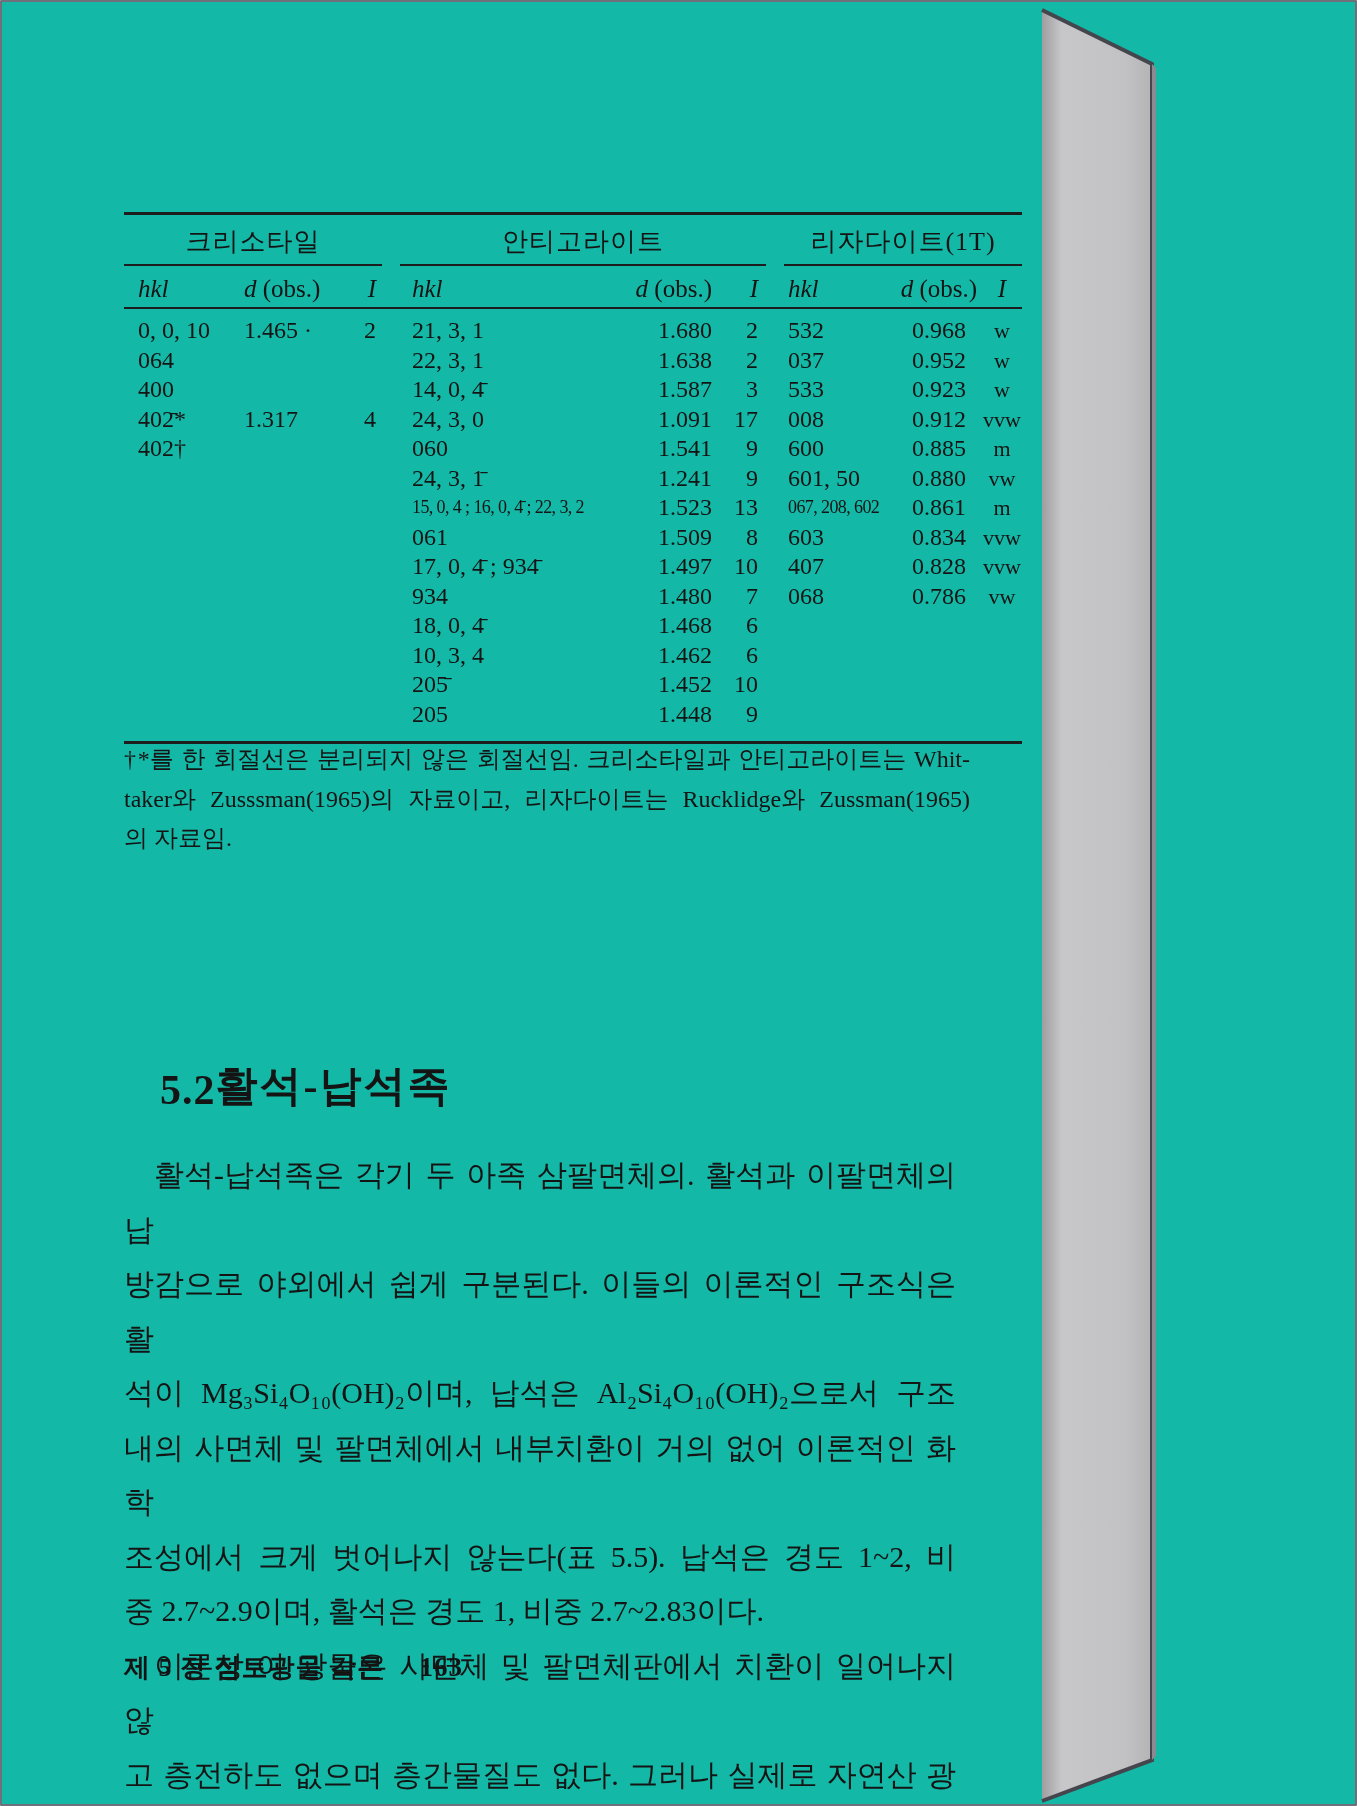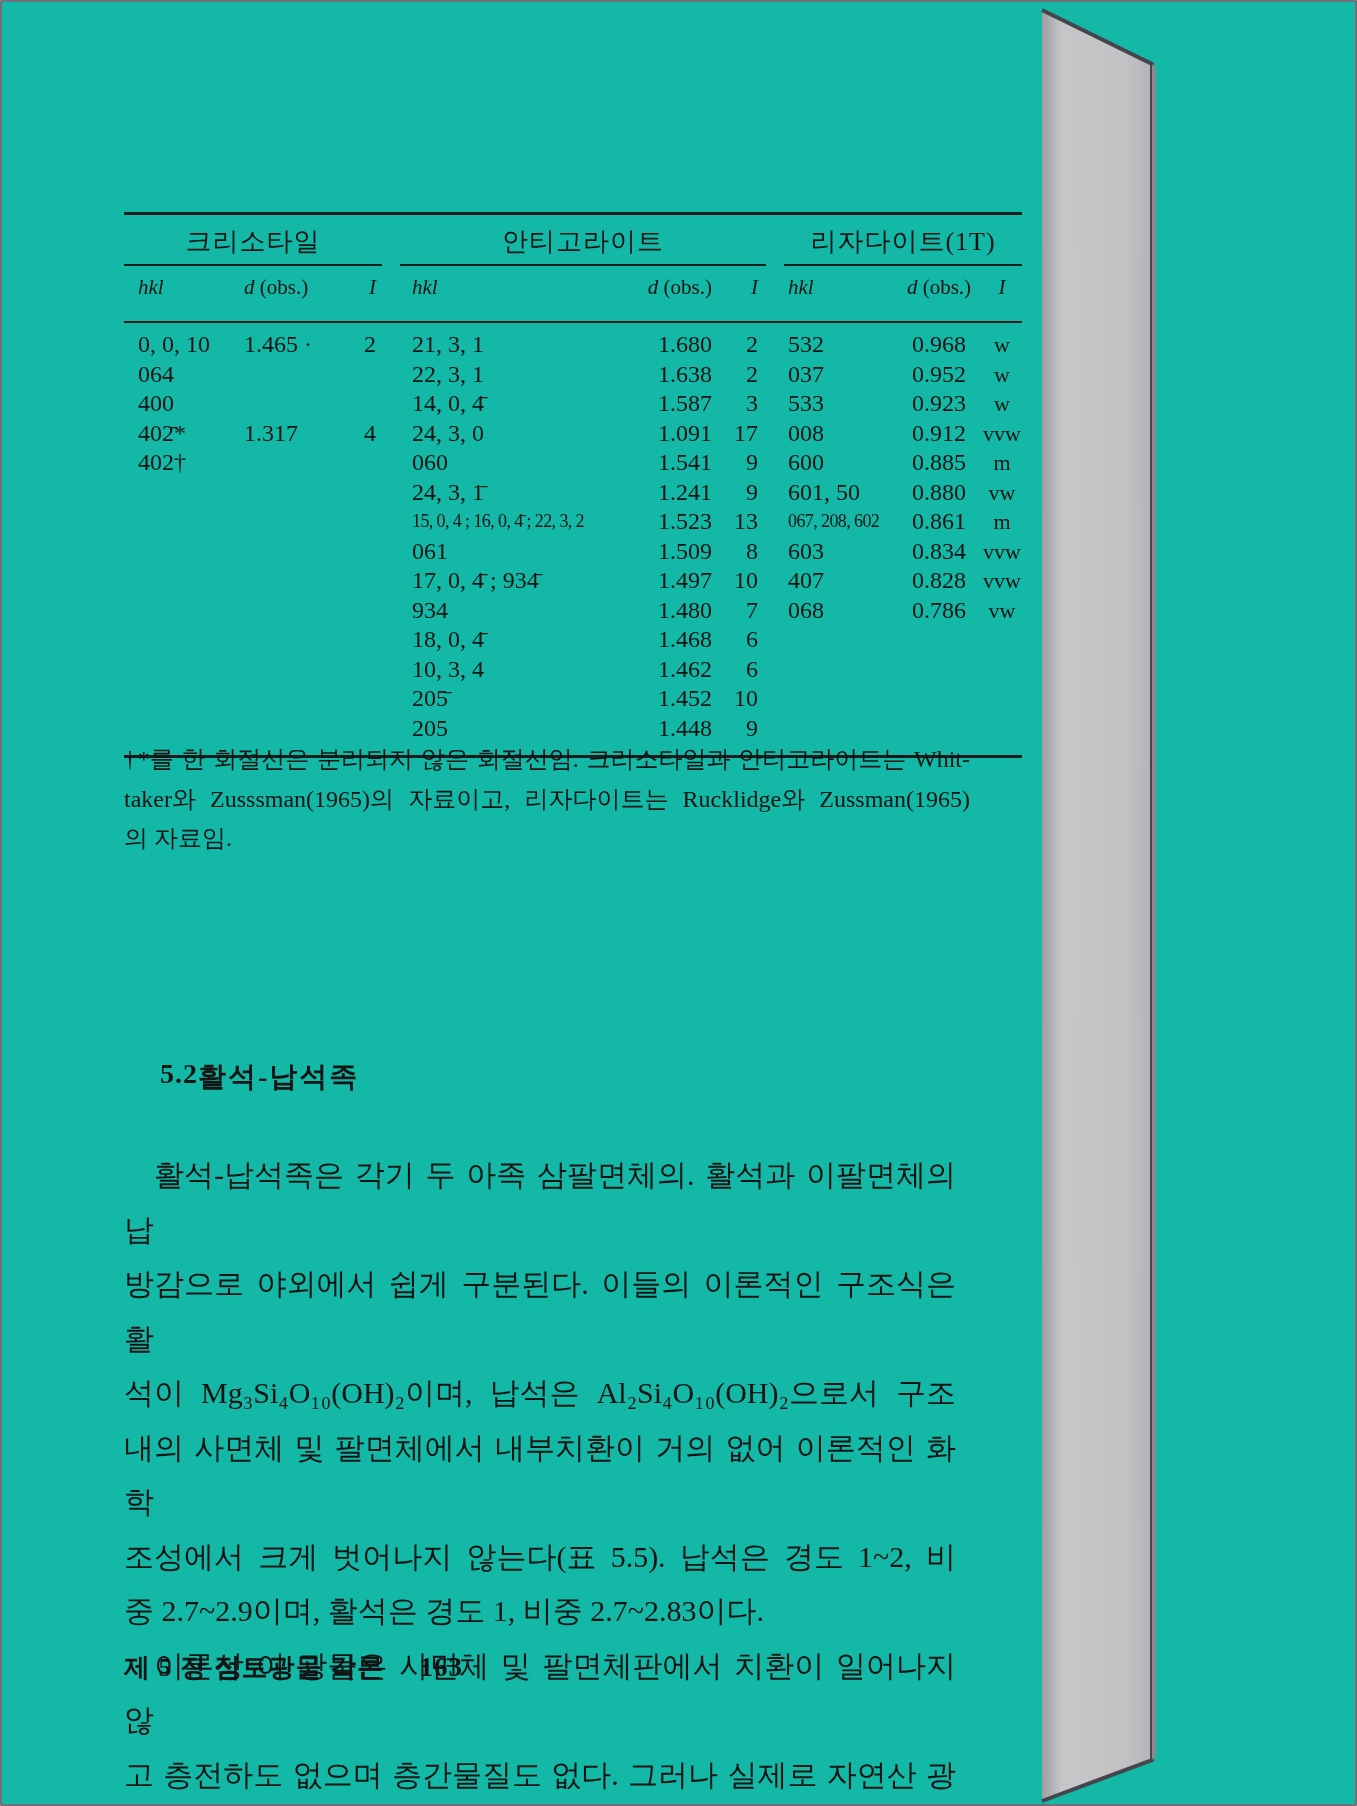--- a/index.html
+++ b/index.html
@@ -16,36 +16,36 @@
     display:grid;
     grid-template-columns:112px 102px 44px 18px 232px 80px 54px 18px 112px 86px 40px;
     border-top:3px solid #1d1d1d; border-bottom:3px solid #1d1d1d;
     padding-bottom:12px;
   }
   .gtitle{
     grid-column:span 3; text-align:center; font-size:26px; letter-spacing:1px;
     padding:9px 0 5px; border-bottom:2.5px solid #1d1d1d;
   }
   .gapcell{}
-  .hcell{font-size:21px; padding:9px 0 21px; white-space:nowrap;}
+  .hcell{font-size:25px; padding:9px 0 4px; white-space:nowrap;}
   .it{font-style:italic;}
   .h-c-hkl{padding-left:14px;} .h-c-d{padding-left:8px;} .h-c-i{text-align:right; padding-right:6px;}
   .h-a-hkl{padding-left:12px;} .h-a-d{text-align:right;} .h-a-i{text-align:right; padding-right:8px;}
   .h-l-hkl{padding-left:4px;}  .h-l-d{text-align:center;} .h-l-i{text-align:center;}
   .hrule{grid-column:1/-1; border-bottom:2.5px solid #1d1d1d; height:0; margin-bottom:7px;}
   .cell{font-size:24px; line-height:29.5px; white-space:nowrap;}
   .cc-hkl{padding-left:14px;} .cc-d{padding-left:8px;} .cc-i{text-align:right; padding-right:6px;}
   .ca-hkl{padding-left:12px;} .ca-d{text-align:right;} .ca-i{text-align:right; padding-right:8px;}
   .cl-hkl{padding-left:4px;}  .cl-d{text-align:center;} .cl-i{text-align:center; font-size:22px;}
   .small{font-size:18px; letter-spacing:-0.6px;}
   
   .footnote{position:absolute; left:122px; top:738px; width:846px; font-size:24px; line-height:39.5px;}
   .footnote .fill{text-align:justify; text-align-last:justify;}
   
-  .heading{position:absolute; left:158px; top:1056px; font-size:28px; font-weight:bold; display:flex;}
+  .heading{position:absolute; left:158px; top:1056px; font-size:42px; font-weight:bold; display:flex;align-items:flex-end;}
   .heading .num{letter-spacing:1px;}
   .heading .ttl{letter-spacing:2px;}
   
   .bodytext{position:absolute; left:122px; top:1146px; width:832px; font-size:30px; line-height:54.5px;}
   .bodytext .line{white-space:nowrap;}
   .bodytext .fill{white-space:normal; text-align:justify; text-align-last:justify;}
   .bodytext .indent{text-indent:30px;}
   
   .footer{position:absolute; left:122px; top:1648px; width:780px; text-align:left;
           font-size:26px; font-weight:bold; letter-spacing:1px;}

